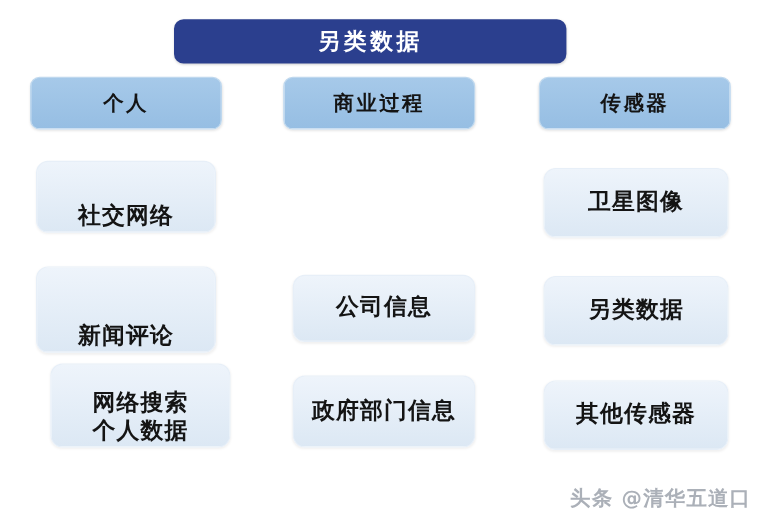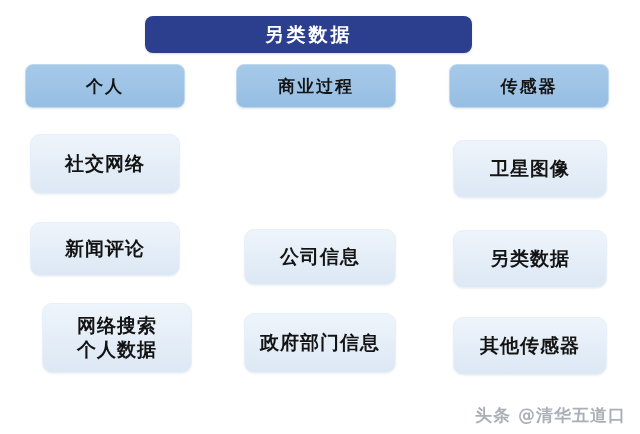--- a/index.html
+++ b/index.html
@@ -53,25 +53,25 @@
     border: 1px solid #E7EFF8;
     border-radius: 10px;
     color: #141414;
     font-size: 19px;
     font-weight: 700;
     letter-spacing: 1px;
     white-space: pre-line;
     line-height: 1.25;
     box-shadow: 0 1px 2px rgba(0,0,0,0.06);
   }
-  .c1 { left: 30px;  width: 150px; }
+  .c1 { left: 30px;  width: 150px; align-items: flex-end; }
   .c2 { left: 244px; width: 152px; }
   .c3 { left: 453px; width: 154px; }
   .c1.r1 { top: 134px; height: 60px; }
-  .c1.r2 { top: 222px; height: 54px; }
+  .c1.r2 { top: 222px; height: 72px; }
   .c1.r3 { top: 303px; height: 70px; margin-left: 12px; }
   .c2.r1 { top: 139px; height: 56px; }
   .c2.r2 { top: 229px; height: 56px; }
   .c2.r3 { top: 313px; height: 60px; }
   .c3.r1 { top: 140px; height: 58px; align-items: center; }
   .c3.r2 { top: 230px; height: 58px; }
   .c3.r3 { top: 317px; height: 58px; }
   .watermark {
     position: absolute;
     right: 14px;

